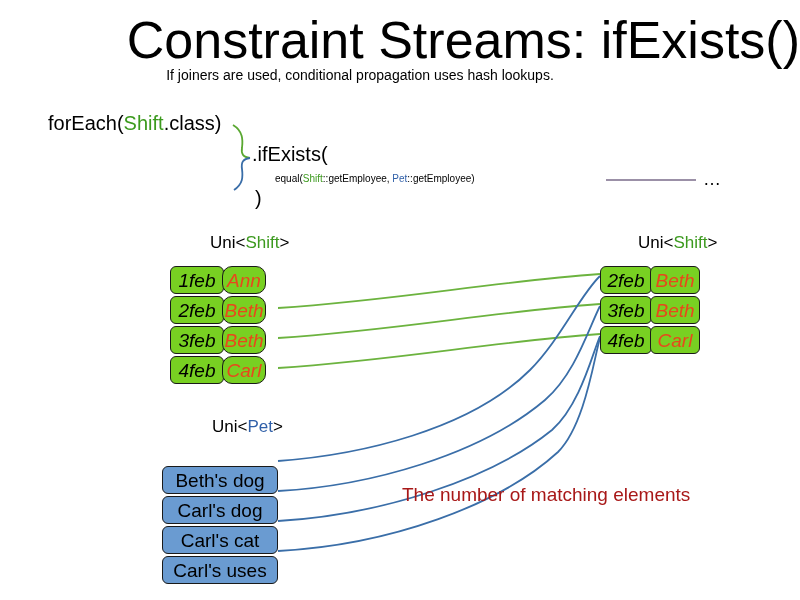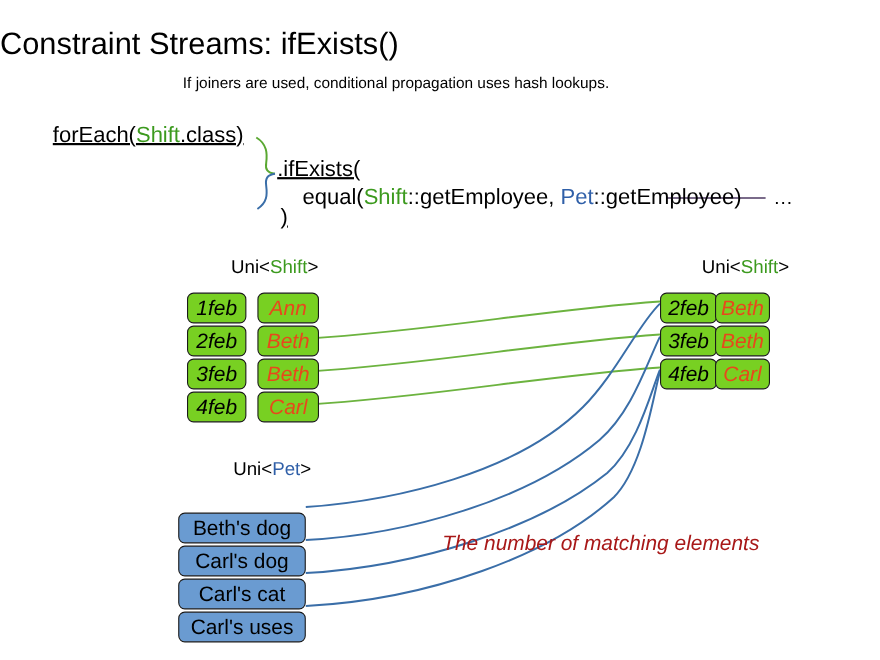--- a/index.html
+++ b/index.html
@@ -18,22 +18,22 @@
   #stage {
     position: absolute;
     left: 0; top: 0;
     width: 800px; height: 600px;
   }
   
   #title {
     position: absolute;
     left: 0; top: 18px;
     width: 800px;
-    text-align: left;
-    font-size: 28px;
+    text-align: right;
+    font-size: 52px;
     line-height: 44px;
     font-weight: normal;
     color: #000;
     white-space: nowrap;
   }
   #subtitle {
     position: absolute;
     left: 0; top: 66px;
     width: 720px;
     text-align: center;
@@ -41,30 +41,29 @@
     line-height: 18px;
     color: #000;
   }
   
   .code-line {
     position: absolute;
     font-size: 20px;
     line-height: 24px;
     white-space: nowrap;
     color: #000;
-    text-decoration: underline;
   }
   #code-foreach-shift { left: 48px; top: 111px; }
   #code-foreach-pet   { left: 48px; top: 171px; }
   #code-ifexists      { left: 252px; top: 142px; }
   #code-close-paren   { left: 255px; top: 186px; }
   #code-equal {
     position: absolute;
     left: 275px; top: 170px;
-    font-size: 20px;
+    font-size: 10px;
     line-height: 18px;
     white-space: nowrap;
     color: #000;
   }
   #ellipsis {
     position: absolute;
     left: 703px; top: 170px;
     font-size: 18px;
     line-height: 18px;
     color: #000;
@@ -117,40 +116,39 @@
     background: #6a9bd1;
     color: #000;
     margin-top: 19px;
   }
   .cell.date  { color: #000000; }
   .cell.name  { color: #e8481c; }
 
   
   #table-left  { left: 170px; top: 266px; width: 108px; }
   #table-left .cell.date { left: 0px;  width: 54px; }
-  #table-left .cell.name { left: 64px; width: 56px; }
+  #table-left .cell.name { left: 52px; width: 44px; border-radius: 10px; }
 
   
   #table-right { left: 600px; top: 266px; width: 100px; }
   #table-right .cell.date { left: 0px;  width: 52px; }
   #table-right .cell.name { left: 50px; width: 50px; }
 
   
   #table-pet { left: 162px; top: 447px; width: 116px; }
   #table-pet .cell.pet-cell { left: 0; width: 116px; }
 
   
   #annotation {
     position: absolute;
     left: 402px; top: 482px;
     font-size: 19px;
     line-height: 26px;
     color: #a81818;
     white-space: nowrap;
-    font-style: italic;
   }
   
   #wires {
     position: absolute;
     left: 0; top: 0;
     width: 800px; height: 600px;
     pointer-events: none;
   }
 </style>
 </head>

